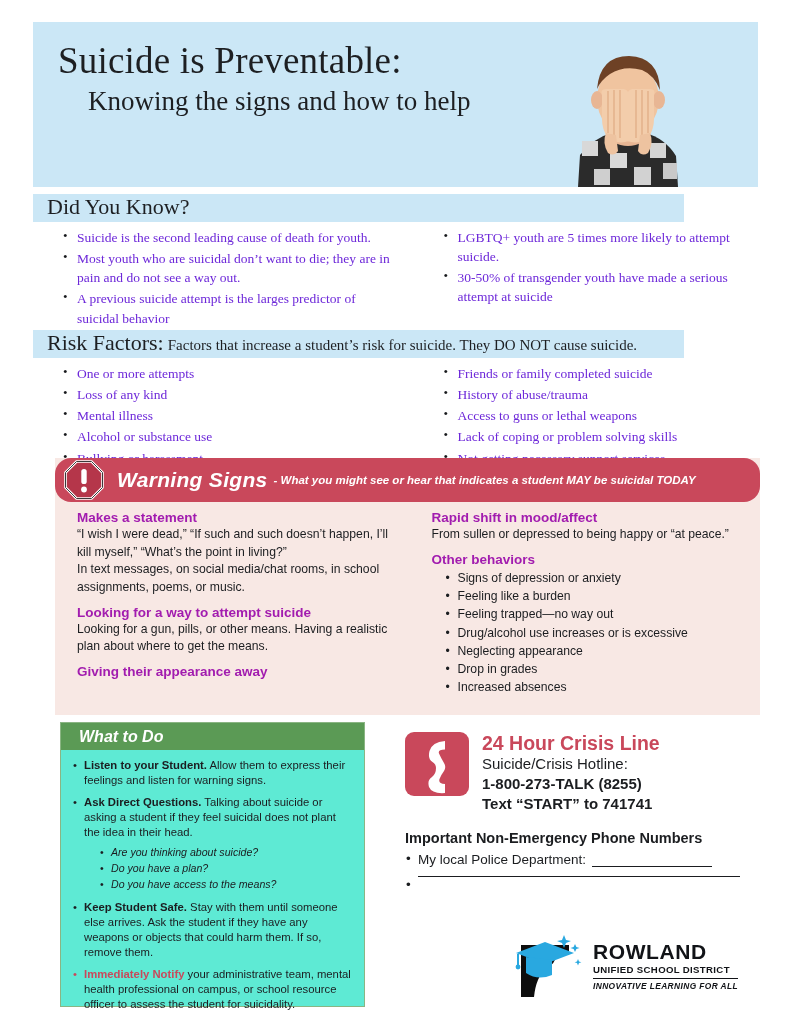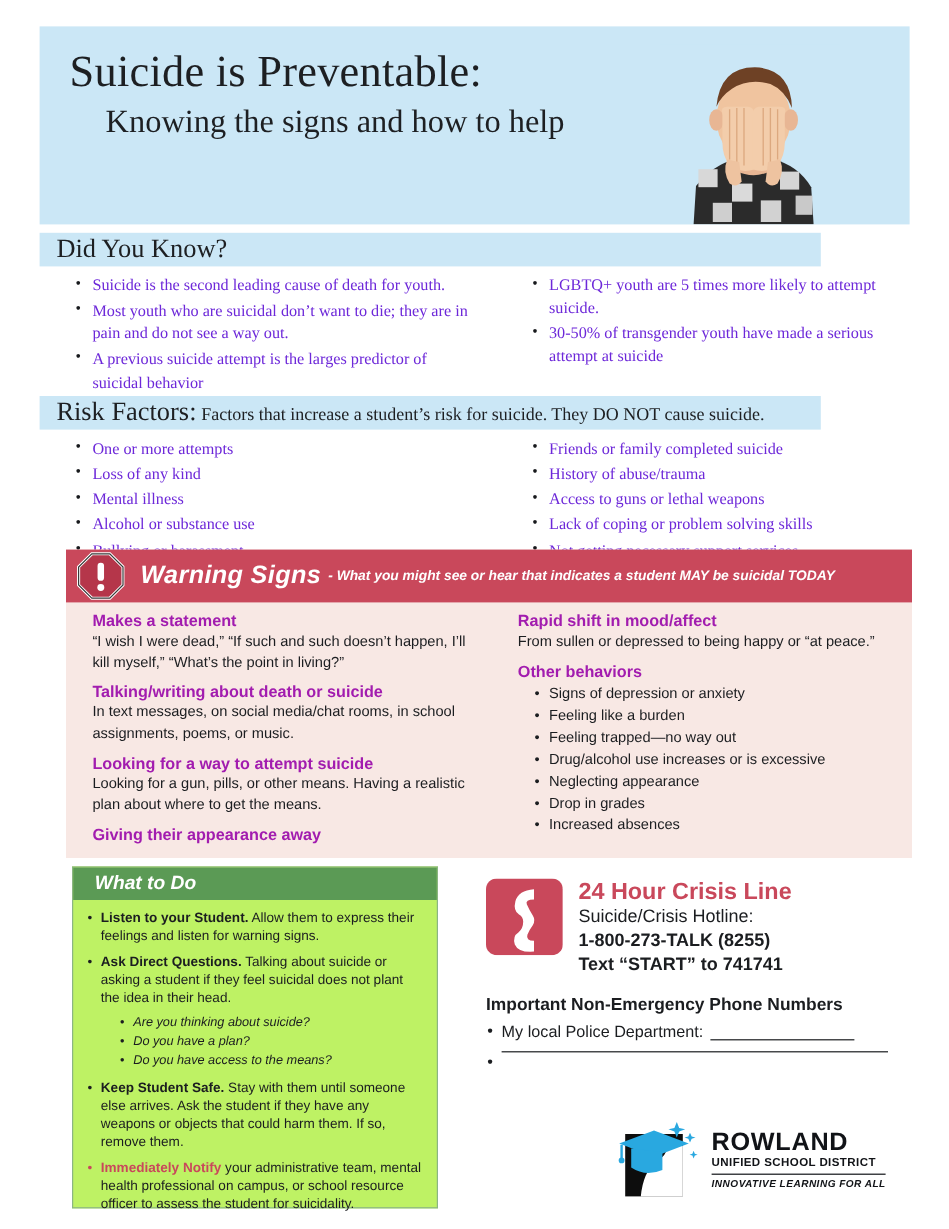--- a/index.html
+++ b/index.html
@@ -46,21 +46,21 @@
     line-height: 1.42; margin-bottom: 2px; position: relative; padding-left: 14px;
   }
   .serif-list li::before {
     content: "\2022"; position: absolute; left: 0; top: -1px; font-size: 13px; color: #17191c;
   }
 
   
   .warn-panel { position: absolute; left: 55px; top: 458px; width: 705px; height: 257px; background: #f8e8e4; }
   .warn-bar {
     position: absolute; left: 0; top: 0; width: 705px; height: 44px;
-    background: #c9485b; display: flex; align-items: center;
+    background: #c9485b; display: flex; align-items: center; border-radius: 16px;
   }
   .warn-octagon { position: absolute; left: 9px; top: 2px; width: 40px; height: 40px; }
   .warn-head {
     margin-left: 62px; color: #ffffff; font-size: 21px; font-weight: bold; font-style: italic;
     font-family: "Liberation Sans", sans-serif; letter-spacing: .3px;
   }
   .warn-sub {
     color: #ffffff; font-size: 11.5px; font-style: italic; font-weight: bold;
     margin-left: 6px; font-family: "Liberation Sans", sans-serif;
   }
@@ -72,21 +72,21 @@
   .w-body { color: #1b1d20; font-size: 12.2px; line-height: 1.45; }
   .w-list { list-style: none; margin-top: 2px; padding-left: 14px; }
   .w-list li {
     color: #1b1d20; font-size: 12.2px; line-height: 1.5; position: relative; padding-left: 12px;
   }
   .w-list li::before { content: "\2022"; position: absolute; left: 0; }
 
   
   .wtd-box {
     position: absolute; left: 60px; top: 722px; width: 305px; height: 285px;
-    border: 1px solid #8ab583; background: #bef264;
+    border: 1px solid #8ab583; background: #5eead4;
   }
   .wtd-head {
     background: #5b9a55; color: #ffffff; height: 27px; display: flex; align-items: center;
     padding-left: 18px; font-size: 16px; font-weight: bold; font-style: italic;
   }
   .wtd-list { list-style: none; padding: 8px 12px 0 10px; }
   .wtd-list > li {
     font-size: 11.3px; color: #1b1d20; line-height: 1.33; margin-bottom: 7px;
     position: relative; padding-left: 13px;
   }
@@ -232,21 +232,20 @@
         <circle cx="20" cy="29.5" r="2.9" fill="#ffffff"></circle>
       </svg>
       <span class="warn-head">Warning Signs</span>
       <span class="warn-sub">- What you might see or hear that indicates a student MAY be suicidal TODAY</span>
     </div>
 
     <div class="warn-cols">
       <div class="warn-col">
         <div class="w-head first">Makes a statement</div>
         <div class="w-body">“I wish I were dead,” “If such and such doesn’t happen, I’ll kill myself,” “What’s the point in living?”</div>
-        <div class="w-head">Talking/writing about death or suicide</div>
         <div class="w-body">In text messages, on social media/chat rooms, in school assignments, poems, or music.</div>
         <div class="w-head">Looking for a way to attempt suicide</div>
         <div class="w-body">Looking for a gun, pills, or other means. Having a realistic plan about where to get the means.</div>
         <div class="w-head">Giving their appearance away</div>
       </div>
       <div class="warn-col right">
         <div class="w-head first">Rapid shift in mood/affect</div>
         <div class="w-body">From sullen or depressed to being happy or “at peace.”</div>
         <div class="w-head">Other behaviors</div>
         <ul class="w-list">

